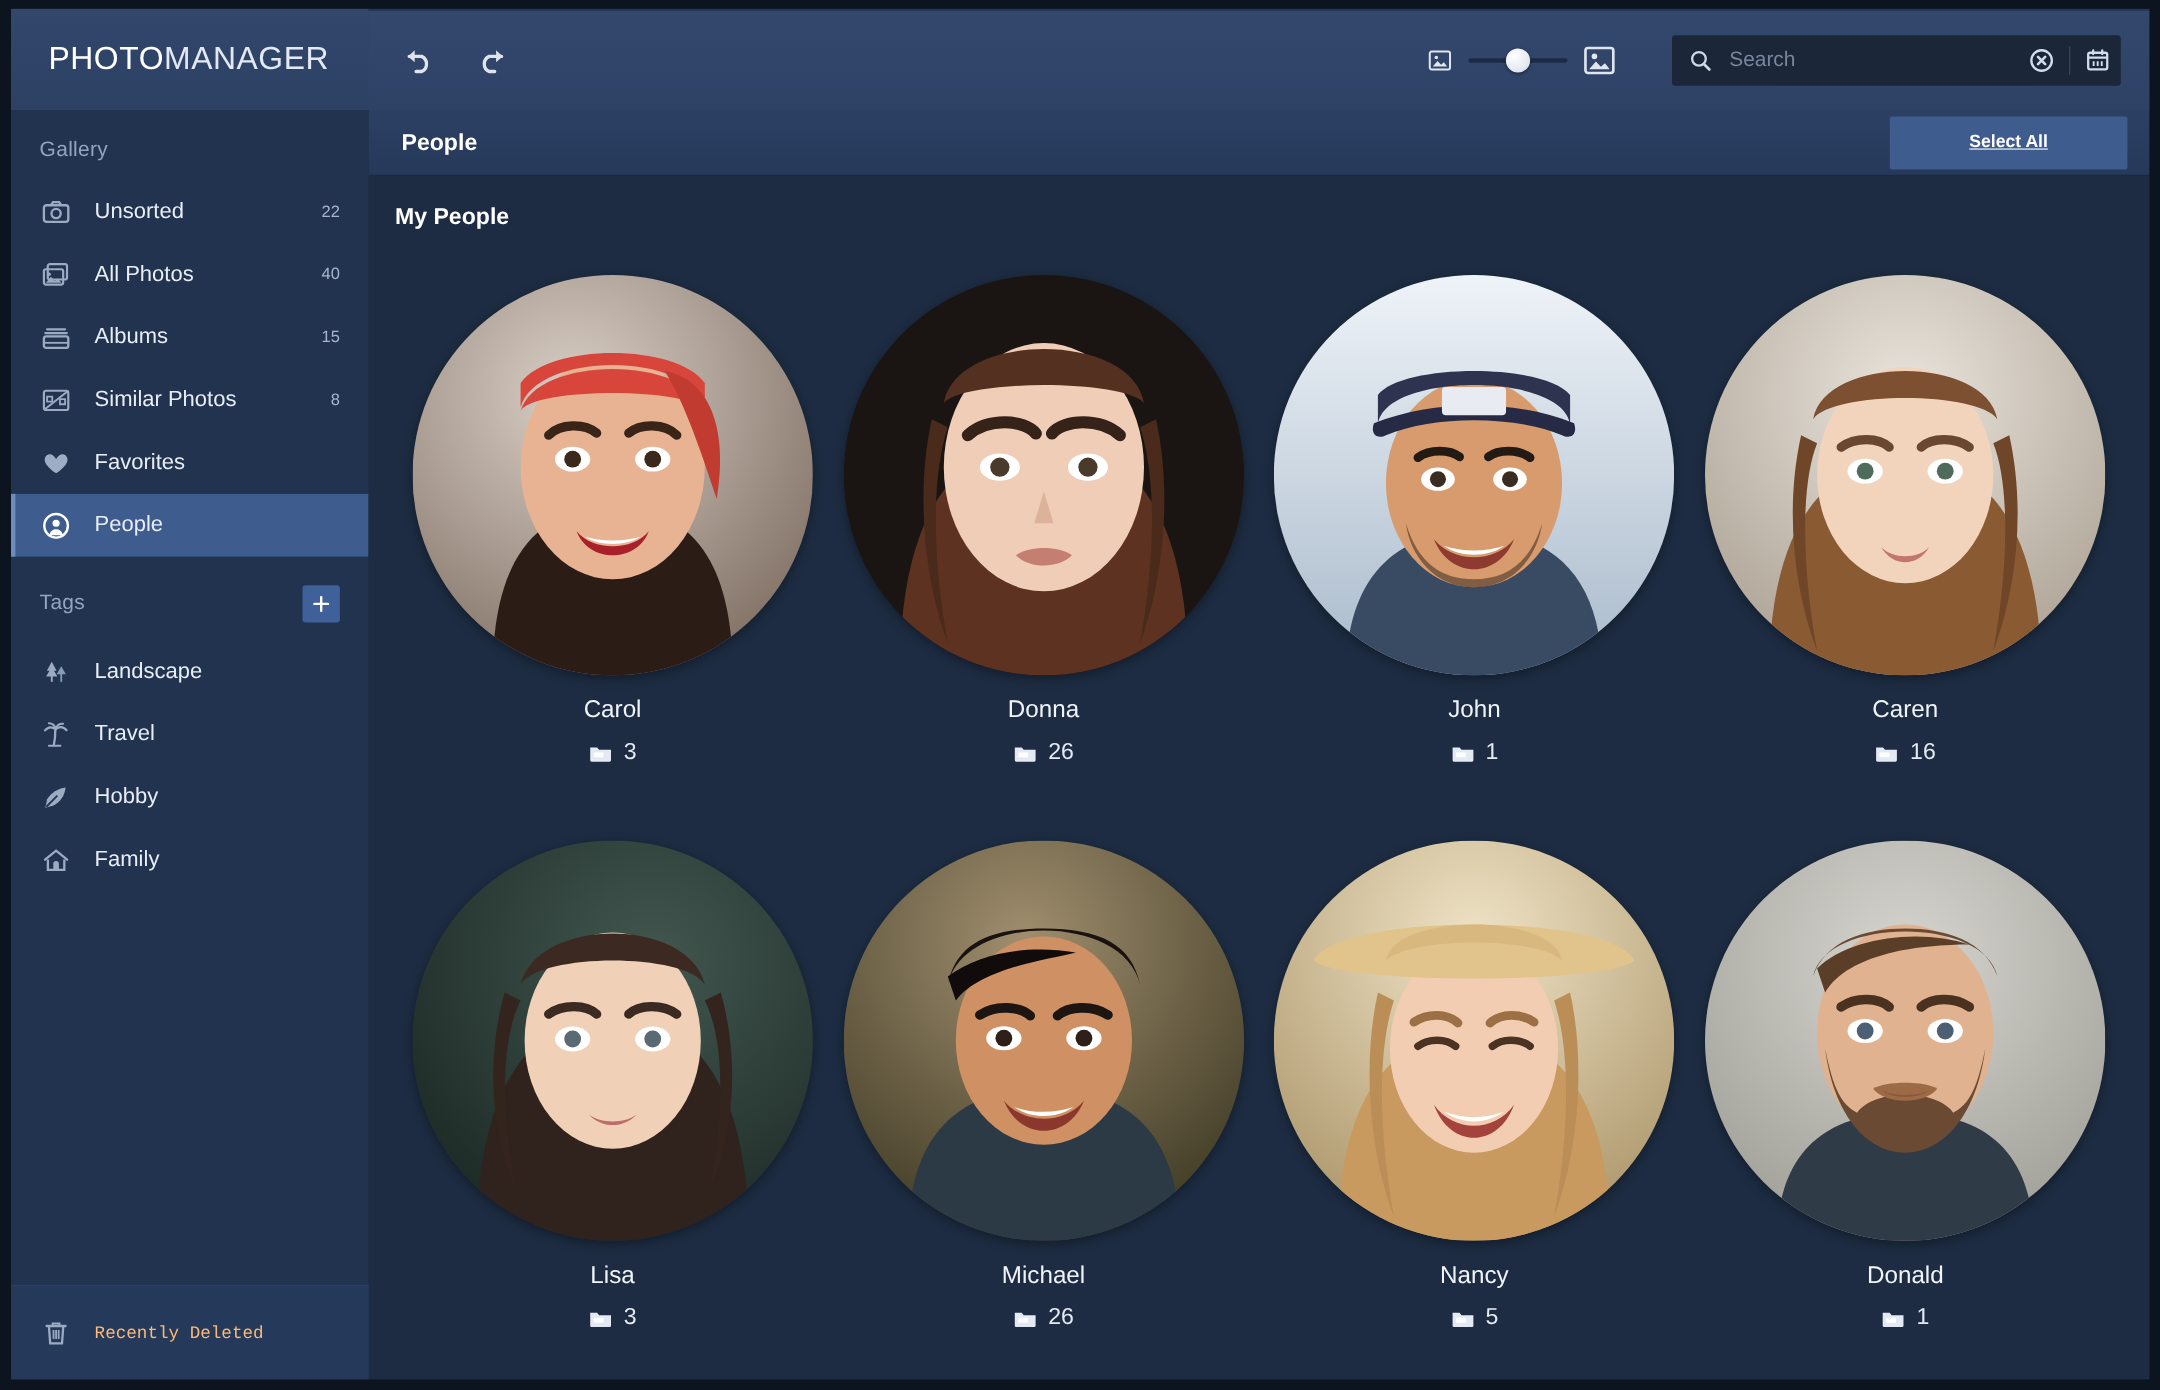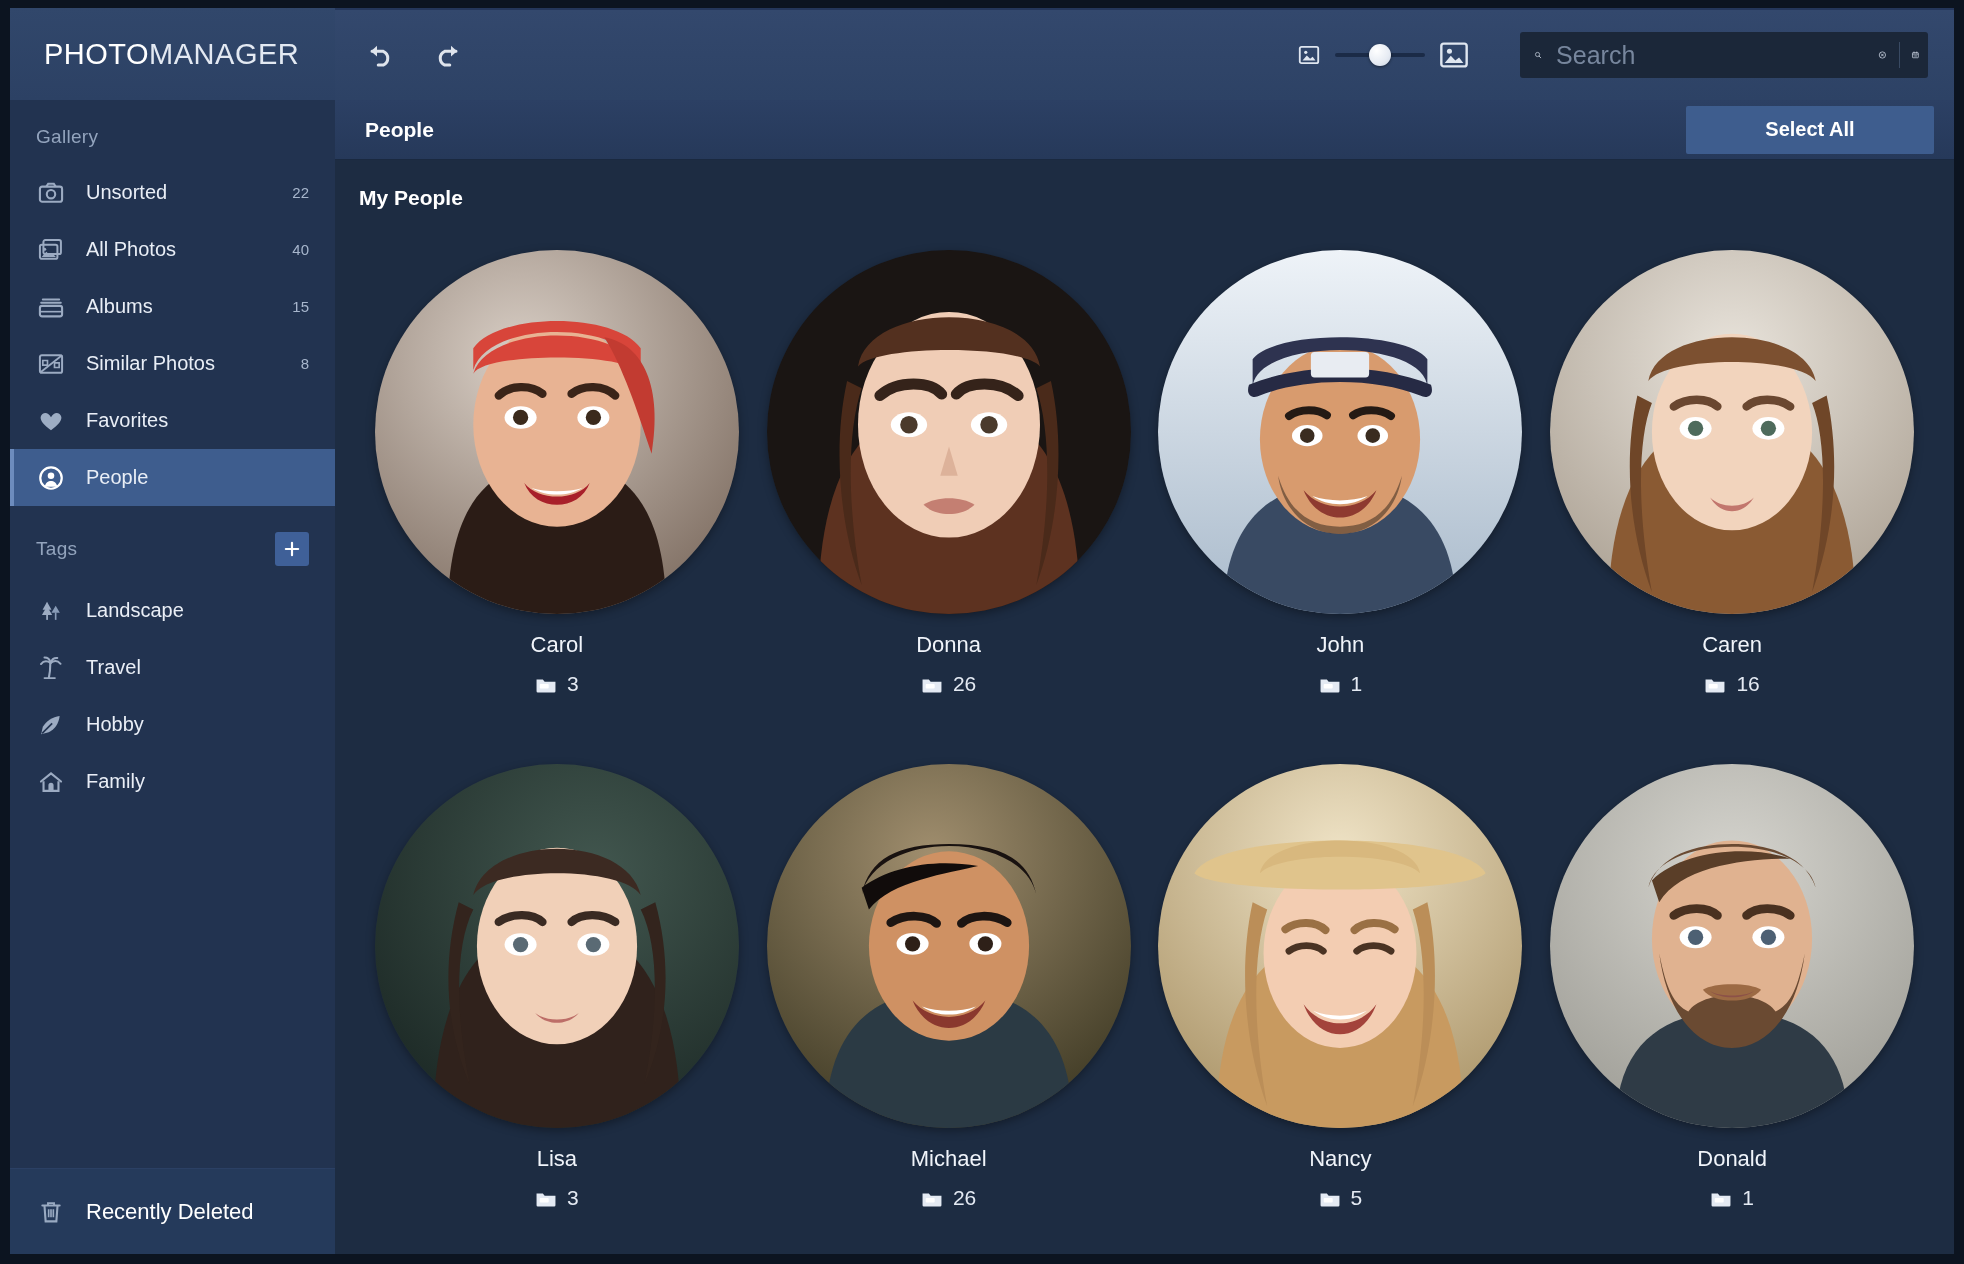--- a/index.html
+++ b/index.html
@@ -71,21 +71,21 @@
   
   .searchbar {
     display: flex; align-items: center;
     width: 408px; height: 46px;
     background: #1b2739;
     border-radius: 3px;
     padding: 0 8px 0 14px;
   }
   .searchbar input {
     flex: 1; border: 0; outline: 0; background: transparent;
-    color: #bef264; font-size: 25px; padding-left: 14px;
+    color: #bef264; font-size: 19px; padding-left: 14px;
     font-family: "Liberation Sans", sans-serif;
   }
   .searchbar input::placeholder { color: #77869d; }
   .vdiv { width: 1px; height: 26px; background: #394a63; margin: 0 12px; }
 
   
   .body { flex: 1; display: flex; min-height: 0; }
 
   
   .sidebar {
@@ -131,38 +131,38 @@
   .sidebar-foot {
     flex: 0 0 86px; display: flex; align-items: center;
     padding-left: 26px; background: #253a5b;
     border-top: 1px solid #2b4064;
     cursor: pointer;
   }
   .sidebar-foot .ic {
     width: 30px; height: 30px; margin-right: 20px;
     display: flex; align-items: center; justify-content: center; opacity: .8;
   }
-  .sidebar-foot .lbl { font-size: 22px; color: #ffffff; }
+  .sidebar-foot .lbl { font-size: 16px; color: #fdba74; font-family: Liberation Mono, monospace; }
 
   
   .content { flex: 1; min-width: 0; display: flex; flex-direction: column; background: #1d2c42; }
   .crumbbar {
     height: 60px; flex: 0 0 60px;
     display: flex; align-items: center; justify-content: space-between;
     padding: 0 20px 0 30px;
     background: linear-gradient(180deg,#2c4064 0%,#263consumer 100%);
     background: linear-gradient(180deg,#2c4064 0%,#26395a 100%);
     border-bottom: 1px solid #1a2940;
   }
   .crumb { font-size: 21px; color: #ffffff; font-weight: bold; }
   .selectall {
-    width: 248px; height: 48px;
+    width: 216px; height: 48px;
     display: flex; align-items: center; justify-content: center;
-    background: #3e5d8e; color: #ffffff; font-size: 20px; font-weight: bold;
-    cursor: pointer; border-radius: 2px;
+    background: #3e5d8e; color: #ffffff; font-size: 16px; font-weight: bold;
+    cursor: pointer; border-radius: 2px; text-decoration: underline;
   }
   .section-title {
     font-size: 21px; color: #ffffff; font-weight: bold;
     padding: 26px 0 0 24px;
   }
 
   .grid {
     flex: 1; display: grid;
     grid-template-columns: repeat(4, 1fr);
     grid-auto-rows: 1fr;

